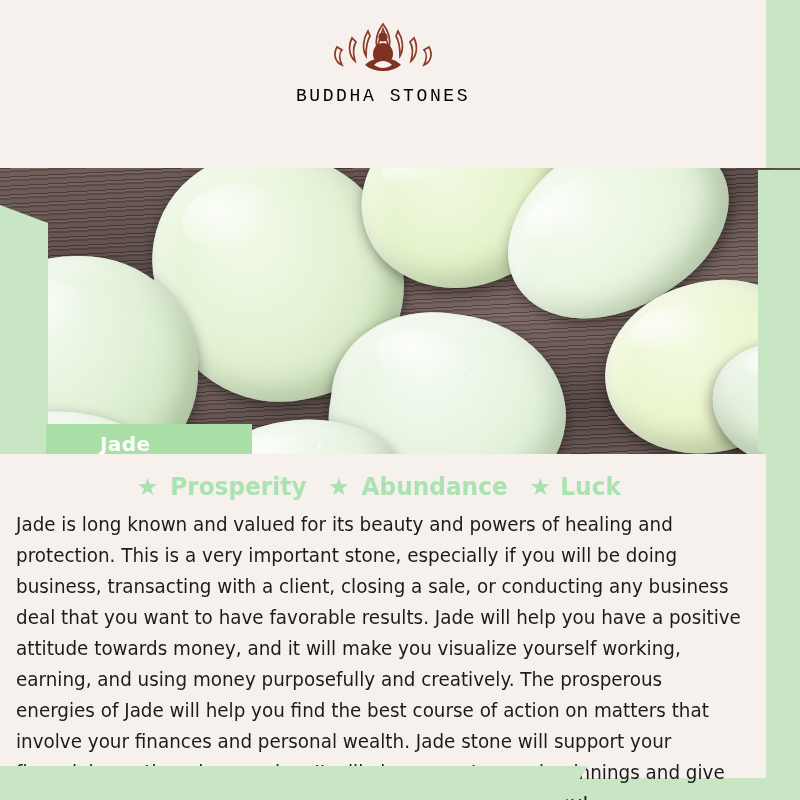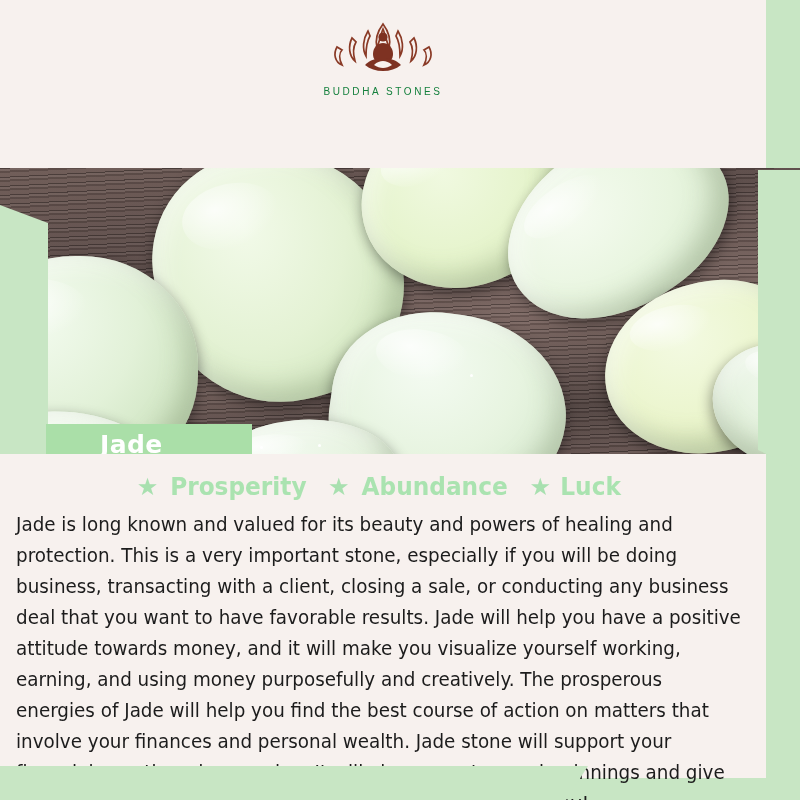--- a/index.html
+++ b/index.html
@@ -38,23 +38,23 @@
   #header-zone {
     position:absolute; left:0; top:0; width:766px; height:118px;
     background:#f7f1ee;
     display:flex; flex-direction:column;
     align-items:center; justify-content:flex-start;
     padding-top:18px;
   }
   #brand-logo { display:flex; flex-direction:column; align-items:center; }
   #lotus-mark { width:150px; height:62px; display:block; }
   #brand-name {
-    font-family:Liberation Sans, sans-serif;
-    font-size:10px; letter-spacing:2.6px;
-    color:#15803d; margin-top:6px; white-space:nowrap;
+    font-family:Liberation Mono, monospace;
+    font-size:18px; letter-spacing:2.6px;
+    color:#000000; margin-top:6px; white-space:nowrap;
   }
 
   
   #title-banner {
     position:absolute; left:0; top:118px; width:766px; height:50px;
     background:#fbf7f4;
     display:flex; align-items:center; justify-content:center;
   }
   #title-text {
     font-family:"DejaVu Sans", sans-serif;
@@ -126,21 +126,21 @@
     background:rgba(255,255,255,.95); }
 
   
   #jade-band {
     position:absolute; left:46px; top:424px; width:206px; height:40px;
     background:#aadfa8;
     display:flex; align-items:center;
   }
   #jade-label {
     font-family:"DejaVu Sans", sans-serif;
-    font-weight:bold; font-size:25px; color:#ffffff;
+    font-weight:bold; font-size:20px; color:#ffffff;
     margin-left:54px; letter-spacing:0.4px;
   }
 
   
   #content {
     position:absolute; left:0; top:454px; width:766px; height:324px;
     background:#f7f1ee;
     padding:18px 22px 0 16px;
   }
   #benefits-row {

